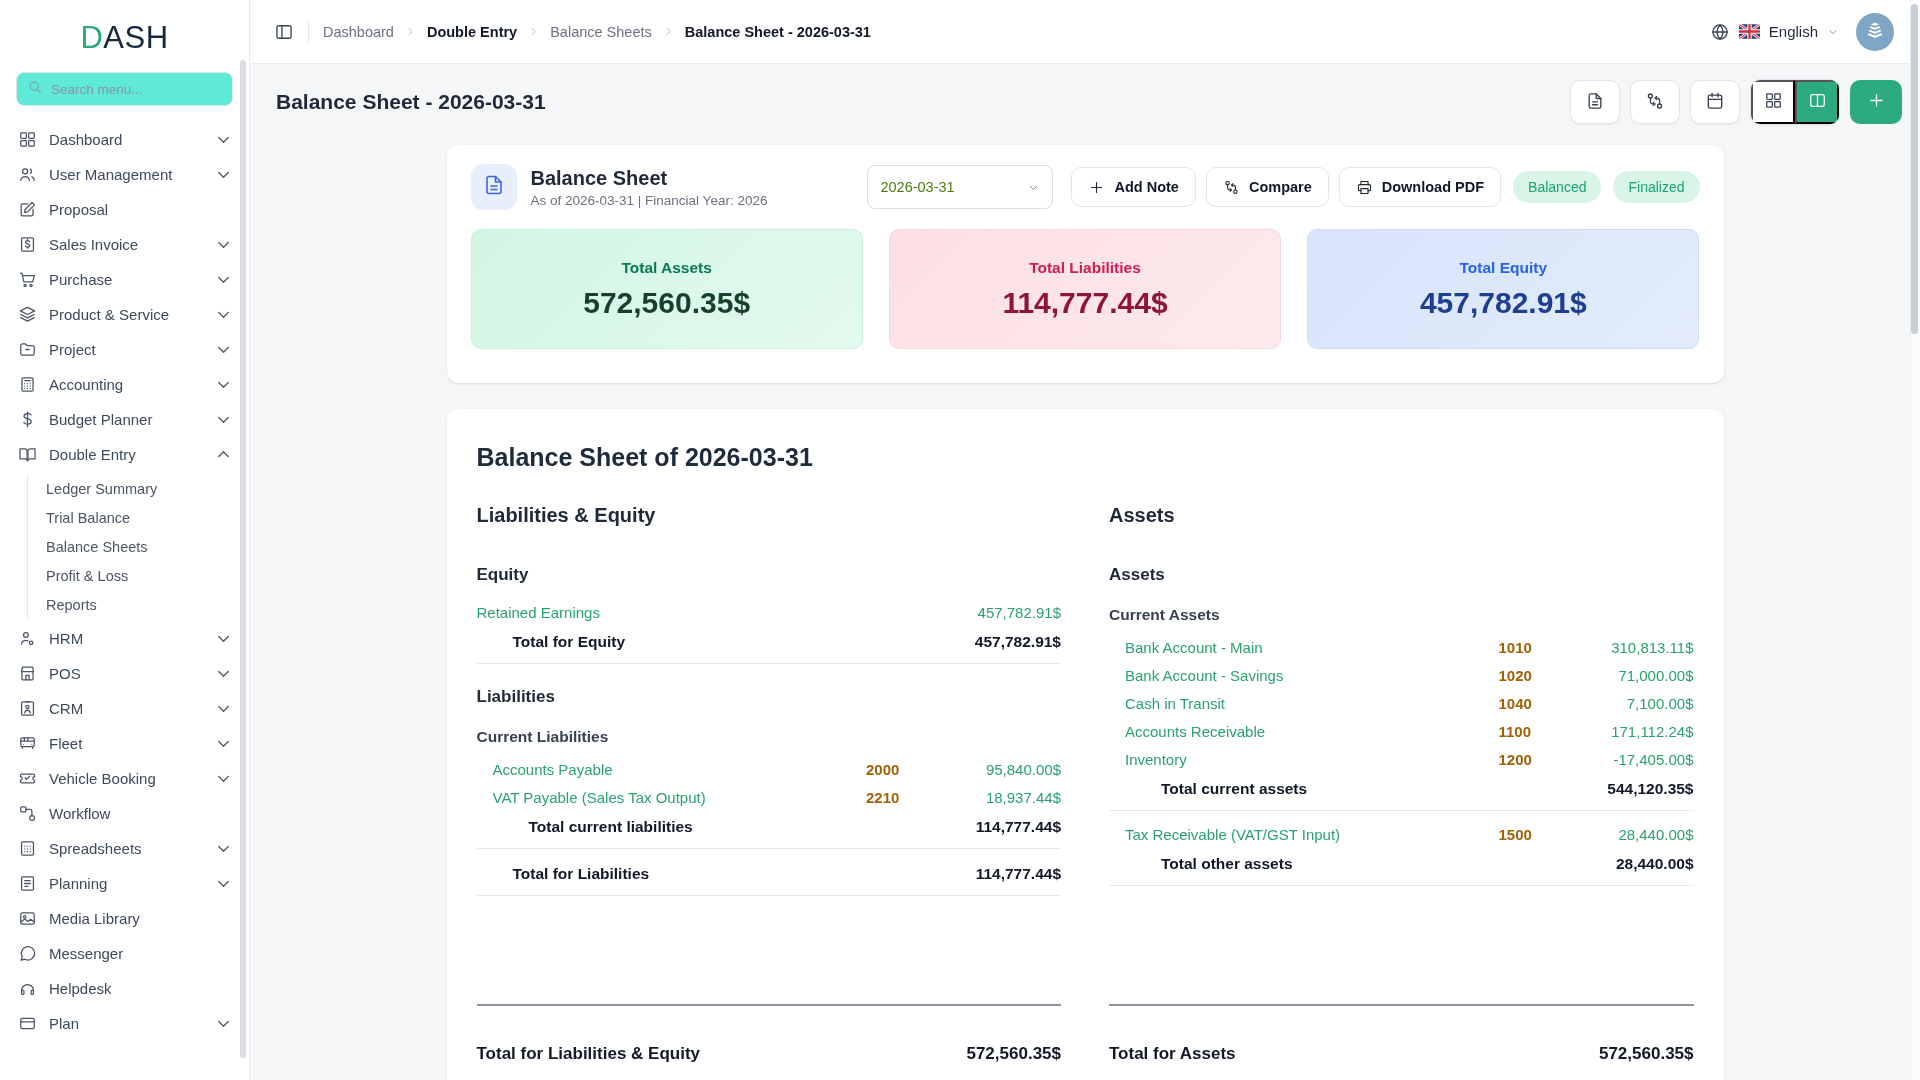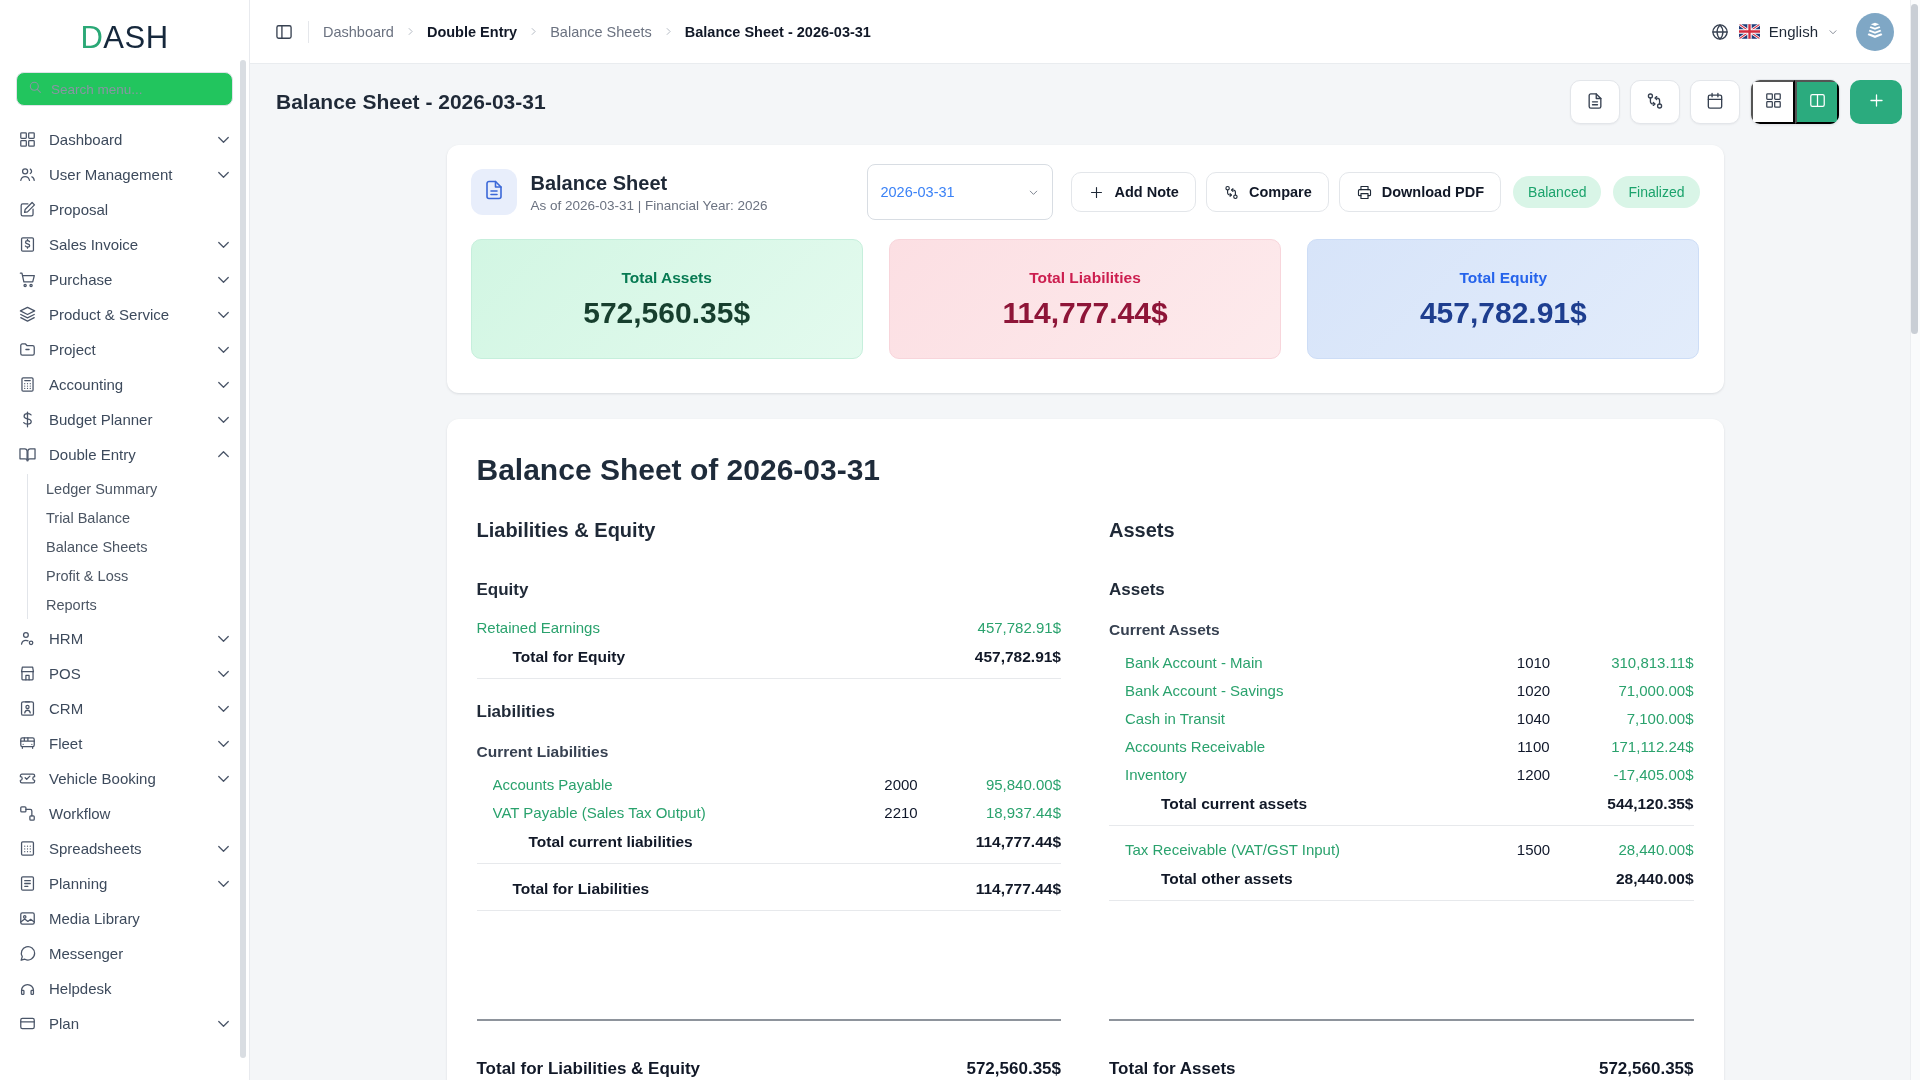--- a/index.html
+++ b/index.html
@@ -4,21 +4,21 @@
 <style>
   * { box-sizing: border-box; margin: 0; padding: 0; }
   html,body { width:1920px; height:1080px; overflow:hidden; }
   body { font-family:"Liberation Sans", sans-serif; background:#f4f6f8; color:#273444; }
   .app { display:flex; width:1920px; height:1080px; }
 
   
   .sidebar { width:250px; flex-shrink:0; background:#fff; border-right:1px solid #e8eaee; position:relative; padding:16px 0 8px; }
   .logo { text-align:center; font-size:31px; font-weight:400; letter-spacing:.5px; margin:4px 0 16px; }
   .logo .d { color:#2aa876; } .logo .rest { color:#16283c; }
-  .search-box { margin:0 16px 16px; height:34px; border:1px solid #dfe3e8; border-radius:8px; display:flex; align-items:center; gap:8px; padding:0 10px; color:#8a94a3; background:#22c55e; }
+  .search-box { margin:0 16px 16px; height:34px; border:1px solid #dfe3e8; border-radius:8px; display:flex; align-items:center; gap:8px; padding:0 10px; color:#8a94a3; background:#5eead4; }
   .search-box .icon svg { width:16px; height:16px; }
   .search-box input { border:none; outline:none; flex:1; font-size:13.5px; color:#374151; background:transparent; font-family:inherit; }
   .search-box input::placeholder { color:#8a94a3; }
   .side-item { display:flex; align-items:center; gap:12px; padding:8px 16px 8px 18px; font-size:15px; color:#3d4a5c; cursor:pointer; }
   .side-item .icon { color:#4a5568; display:flex; }
   .side-item .icon svg { width:19px; height:19px; }
   .side-label { flex:1; white-space:nowrap; }
   .side-chev { color:#7c8696; display:flex; }
   .side-chev svg { width:13px; height:13px; }
   .side-sub { border-left:1px solid #e2e5ea; margin:2px 0 2px 27px; }
@@ -65,50 +65,50 @@
   .card { background:#fff; border-radius:12px; box-shadow:0 1px 3px rgba(16,24,40,.08),0 1px 2px rgba(16,24,40,.04); }
 
   
   .report-card { padding:19px 24px 34px; }
   .report-head { display:flex; align-items:center; gap:14px; margin-bottom:19px; }
   .report-icon { width:46px; height:46px; border-radius:12px; background:#e8eefb; color:#3b68d8; display:flex; align-items:center; justify-content:center; flex-shrink:0; }
   .report-icon svg { width:24px; height:24px; }
   .report-titles .t { font-size:20px; font-weight:700; color:#1f2937; }
   .report-titles .s { font-size:13.5px; color:#6b7280; margin-top:3px; }
   .report-head-right { margin-left:auto; display:flex; align-items:center; gap:10px; }
-  .date-select { width:186px; height:56px; border:1px solid #d8dde3; border-radius:8px; background:#fff; display:flex; align-items:center; justify-content:space-between; padding:0 12px; font-size:14.5px; color:#3b82f6; cursor:pointer; margin-right:8px; }
+  .date-select { width:186px; height:44px; border:1px solid #d8dde3; border-radius:8px; background:#fff; display:flex; align-items:center; justify-content:space-between; padding:0 12px; font-size:14.5px; color:#4d7c0f; cursor:pointer; margin-right:8px; }
   .date-select .icon { color:#6b7280; display:flex; }
   .date-select .icon svg { width:13px; height:13px; }
   .action-btn { height:40px; border:1px solid #e3e6ea; border-radius:10px; background:#fff; display:flex; align-items:center; gap:9px; padding:0 16px; font-size:14.5px; font-weight:700; color:#111827; cursor:pointer; font-family:inherit; }
   .action-btn .icon { display:flex; color:#1f2937; }
   .action-btn .icon svg { width:17px; height:17px; }
   .badge { height:32px; padding:0 15px; background:#d9f5e7; color:#1ba36c; border-radius:999px; font-size:14px; display:flex; align-items:center; margin-left:2px; }
   .summary-row { display:flex; gap:26px; }
   .tile { flex:1; height:120px; border-radius:10px; display:flex; flex-direction:column; align-items:center; justify-content:center; gap:9px; }
   .tile .lbl { font-size:15.5px; font-weight:700; }
   .tile .val { font-size:30px; font-weight:700; }
   .tile.green { background:linear-gradient(135deg,#d2f6e3,#e3faee); border:1px solid #c6efdc; }
   .tile.green .lbl { color:#067a52; } .tile.green .val { color:#173f2e; }
   .tile.red { background:linear-gradient(135deg,#fcdfe3,#fdeaec); border:1px solid #f8d5db; }
   .tile.red .lbl { color:#cc1e4f; } .tile.red .val { color:#8e1538; }
   .tile.blue { background:linear-gradient(135deg,#d7e4f9,#e2ecfb); border:1px solid #cdddf6; }
   .tile.blue .lbl { color:#2563eb; } .tile.blue .val { color:#1e3e8f; }
 
   
   .statement-card { margin-top:26px; padding:34px 30px 40px; }
-  .statement-title { font-size:30px; font-weight:700; color:#1e2b3a; margin-bottom:32px; }
+  .statement-title { font-size:25px; font-weight:700; color:#1e2b3a; margin-bottom:32px; }
   .cols { display:flex; gap:48px; align-items:stretch; min-height:560px; }
   .scol { flex:1; display:flex; flex-direction:column; min-width:0; }
   .col-header { font-size:20px; font-weight:700; color:#1f2937; margin-bottom:24px; }
   .group-h { font-size:17px; font-weight:700; color:#1f2937; margin:14px 0 13px; }
   .subgroup-h { font-size:15.5px; font-weight:600; color:#374151; margin:8px 0 9px; }
   .acc-row { display:flex; align-items:center; font-size:15px; padding:5.5px 0; }
   .acc-row.indent { padding-left:16px; }
   .acc-name { flex:1; color:#2aa26d; cursor:pointer; white-space:nowrap; overflow:hidden; text-overflow:ellipsis; }
-  .acc-code { width:70px; text-align:center; color:#0f172a; }
+  .acc-code { width:70px; text-align:left; color:#a16207;font-weight:bold; }
   .acc-val { width:125px; text-align:right; color:#2aa26d; }
   .total-row { display:flex; align-items:center; font-size:15.5px; font-weight:700; color:#111827; padding:7px 0 12px; border-bottom:1px solid #e7e9ec; margin-bottom:9px; }
   .total-row.indent { padding-left:16px; }
   .total-row .lbl { flex:1;margin-left:36px; }
   .total-row .val { width:195px; text-align:right; }
   .flex-gap { flex:1; min-height:42px; }
   .grand-sep { border-top:2px solid #8e949c; }
   .grand-row { display:flex; align-items:center; font-size:17px; font-weight:700; color:#111827; padding-top:38px; }
   .grand-row .lbl { flex:1; }
   .grand-row .val { text-align:right; }

